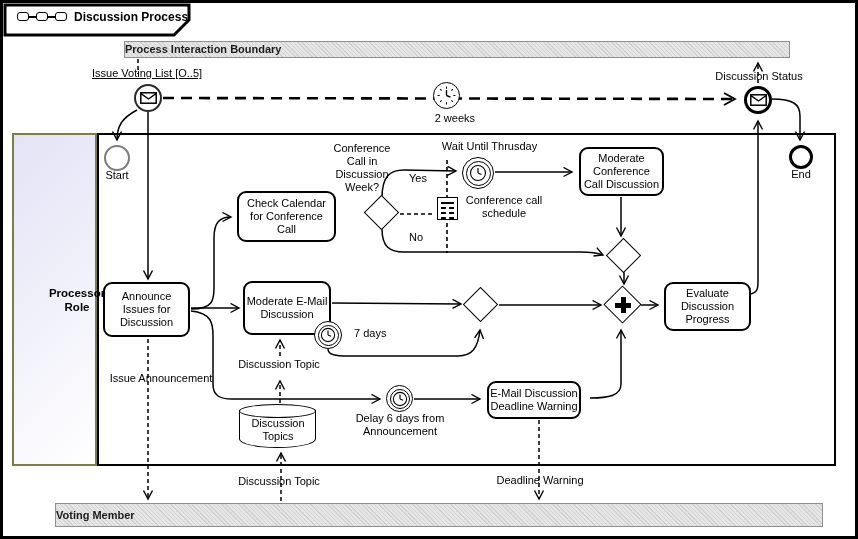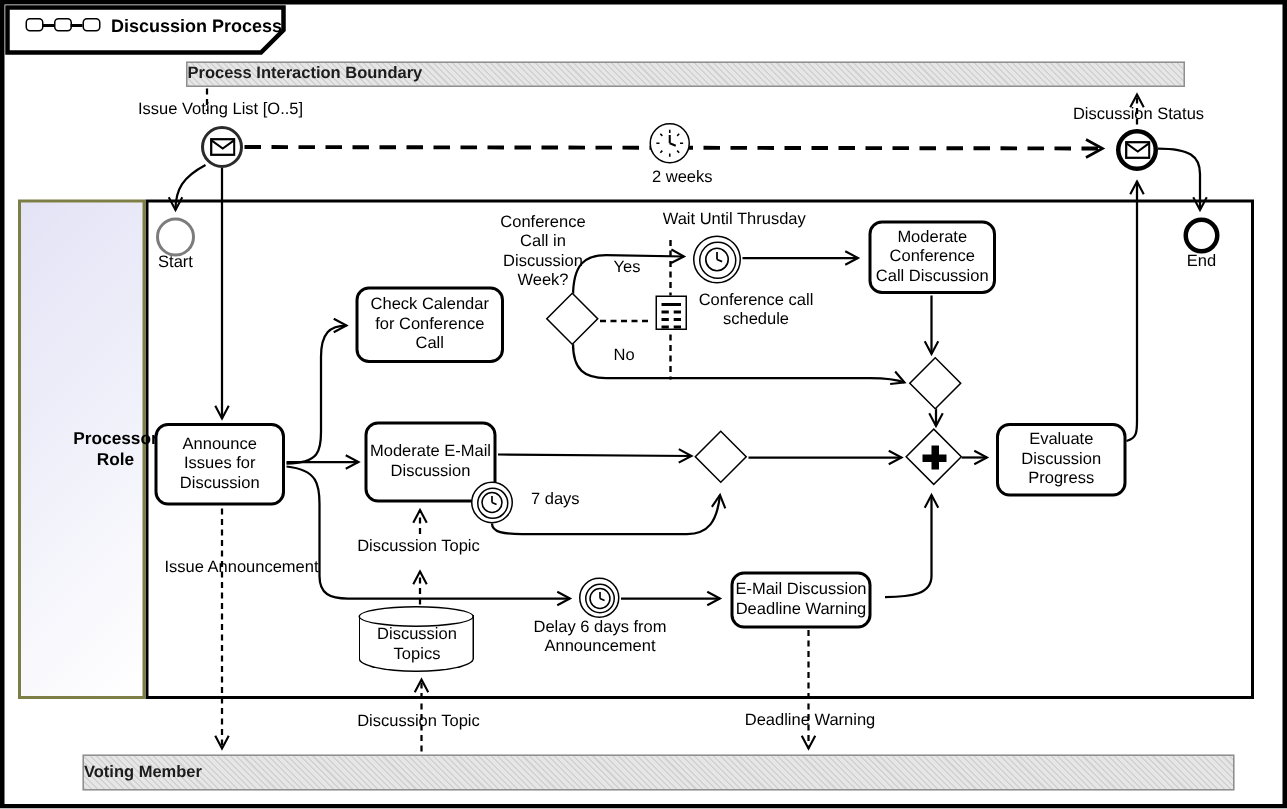--- a/index.html
+++ b/index.html
@@ -200,21 +200,21 @@
 <div class="abs lbl center prelines" style="left:244px;top:417px;width:68px;">Discussion
 Topics</div>
 
 <div class="abs sched" style="left:437px;top:197px;width:21px;height:23px;">
   <div class="s-solid"></div>
     <div class="s-dash"></div>
     <div class="s-dash"></div>
     <div class="s-dash"></div>
 </div>
 
-<div class="abs lbl" style="left:92px;top:67px;">Issue Voting List [O..5]</div>
+<div class="abs lbl" style="left:92px;top:67px;text-decoration:underline;">Issue Voting List [O..5]</div>
 <div class="abs lbl center" style="left:419px;top:112px;width:56px;text-align:right;">2 weeks</div>
 <div class="abs lbl center" style="left:714px;top:70px;width:90px;">Discussion Status</div>
 <div class="abs lbl center" style="left:101px;top:169px;width:32px;">Start</div>
 <div class="abs lbl center" style="left:786px;top:168px;width:30px;">End</div>
 <div class="abs lbl center prelines" style="left:328px;top:142px;width:68px;">Conference
 Call in
 Discussion
 Week?</div>
 <div class="abs lbl center" style="left:432px;top:140px;width:115px;">Wait Until Thrusday</div>
 <div class="abs lbl" style="left:409px;top:172px;">Yes</div>

